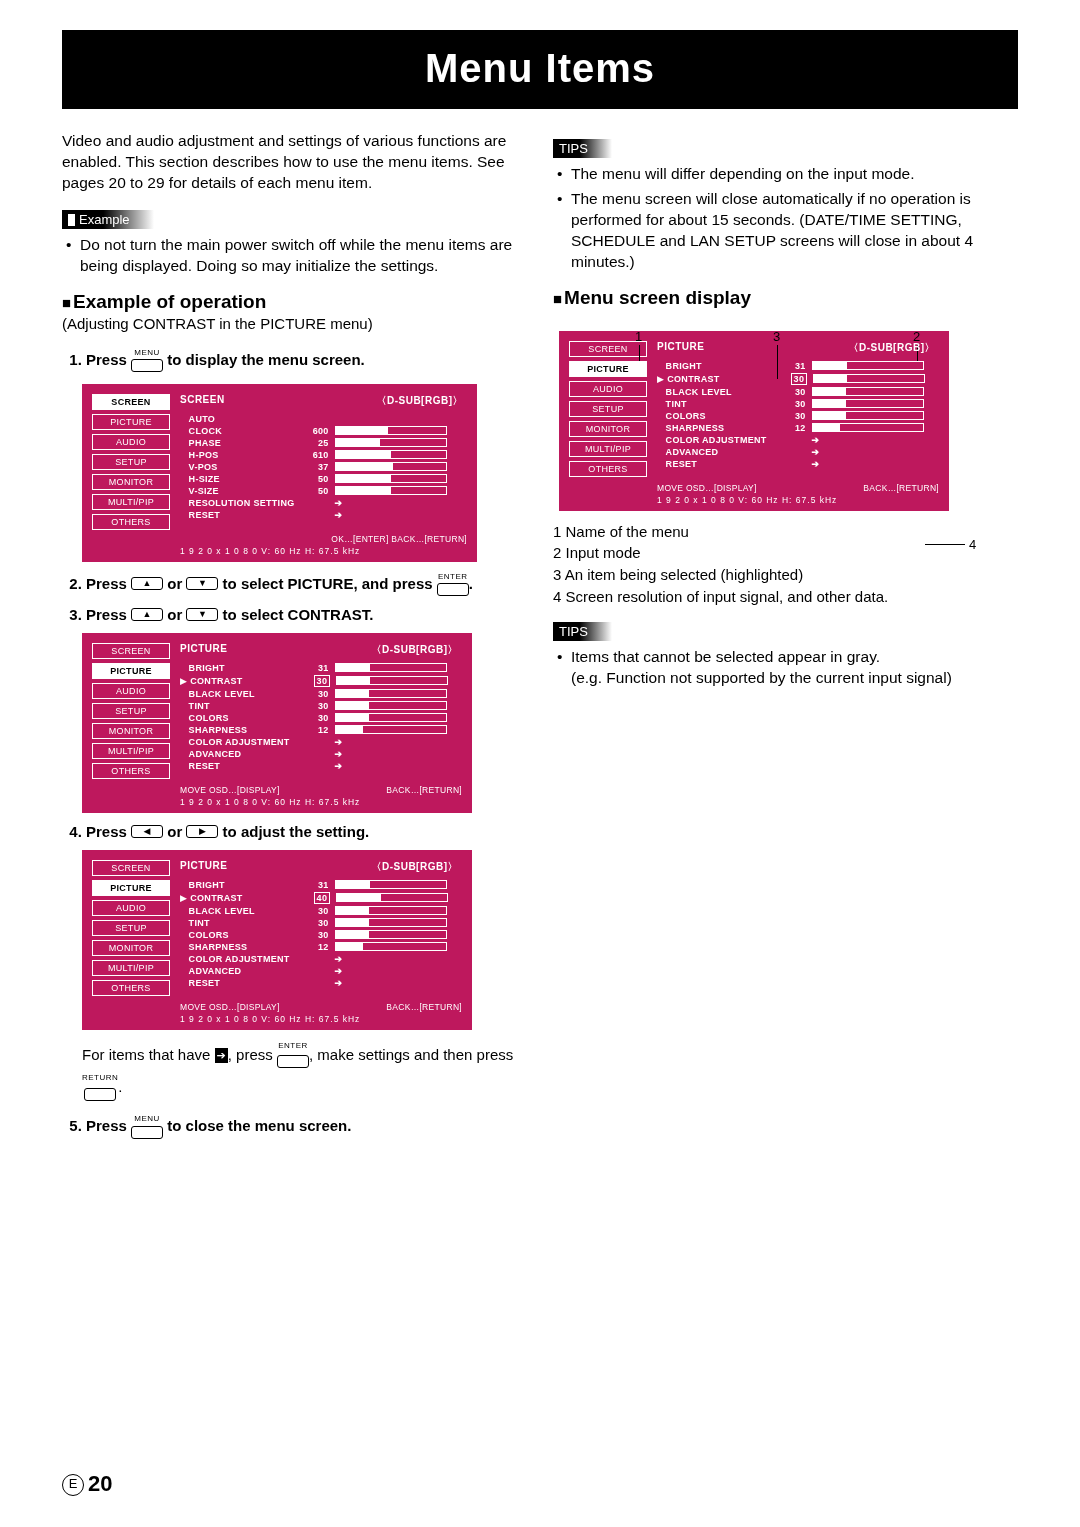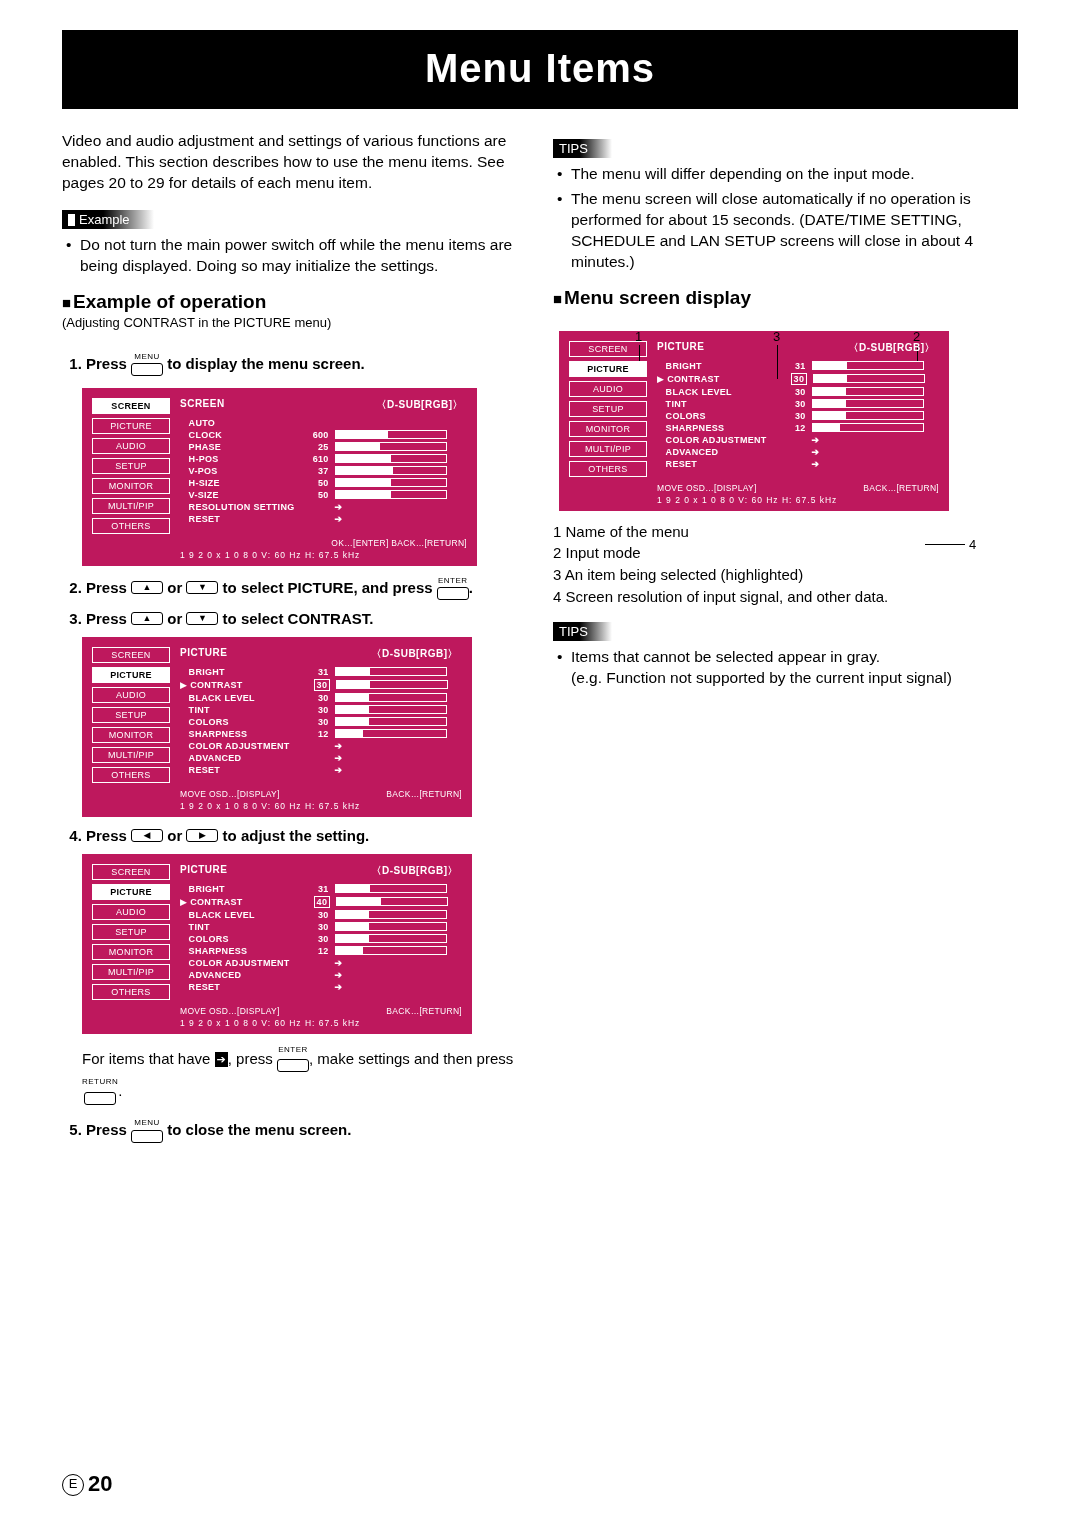--- a/index.html
+++ b/index.html
@@ -8,21 +8,21 @@
   .columns { display:flex; gap:26px; }
   .col { flex:1; min-width:0; }
   .section-title { font-size:28px; font-weight:bold; border-top:2px solid #000; padding-top:6px; margin:0 0 6px 0; }
   .intro { font-size:15.5px; line-height:1.35; margin:0 0 16px 0; }
   .label-box { display:inline-block; background:linear-gradient(to right,#000 0%,#000 45%,rgba(0,0,0,0) 100%); color:#fff; font-size:13px; padding:2px 24px 2px 6px; margin-bottom:6px; }
   .label-box .warn { display:inline-block; width:7px; height:12px; background:#fff; color:#000; margin-right:4px; vertical-align:middle; }
   ul.plain { margin:0 0 14px 0; padding:0 0 0 18px; font-size:15.5px; line-height:1.35; }
   ul.plain li { list-style-type:"•  "; margin-bottom:4px; }
   .sub-head { font-size:19px; font-weight:bold; margin:10px 0 2px 0; }
   .sub-head::before { content:"■"; font-size:15px; margin-right:2px; }
-  .small { font-size:13px; margin:0 0 22px 0; }
+  .small { font-size:15px; margin:0 0 16px 0; }
   ol.steps { margin:0 0 10px 0; padding:0 0 0 24px; font-size:15px; font-weight:bold; }
   ol.steps li { margin-bottom:8px; font-weight:bold; }
   .keycap { display:inline-block; border:1.5px solid #000; border-radius:3px; padding:0 6px; font-size:9px; font-weight:normal; line-height:10px; height:11px; min-width:18px; text-align:center; vertical-align:middle; position:relative; top:-1px; }
   .keycap-label { font-size:8px; font-weight:normal; display:block; text-align:center; letter-spacing:0.5px; }
   .keywrap { display:inline-block; vertical-align:middle; text-align:center; }
   
   .osd { background:#be185d; color:#fff; font-family:Arial,Helvetica,sans-serif; font-size:10px; padding:10px 10px 6px 10px; width:390px; box-sizing:border-box; margin:4px 0 10px 20px; }
   .osd.large { width:395px; }
   .osd-row { display:flex; }
   .osd-side { width:78px; }

